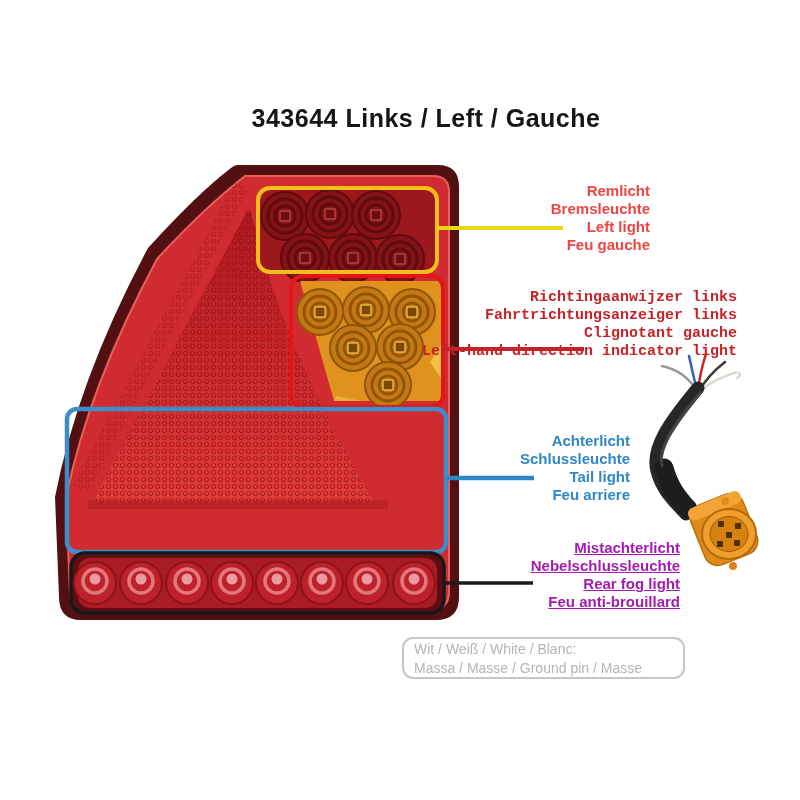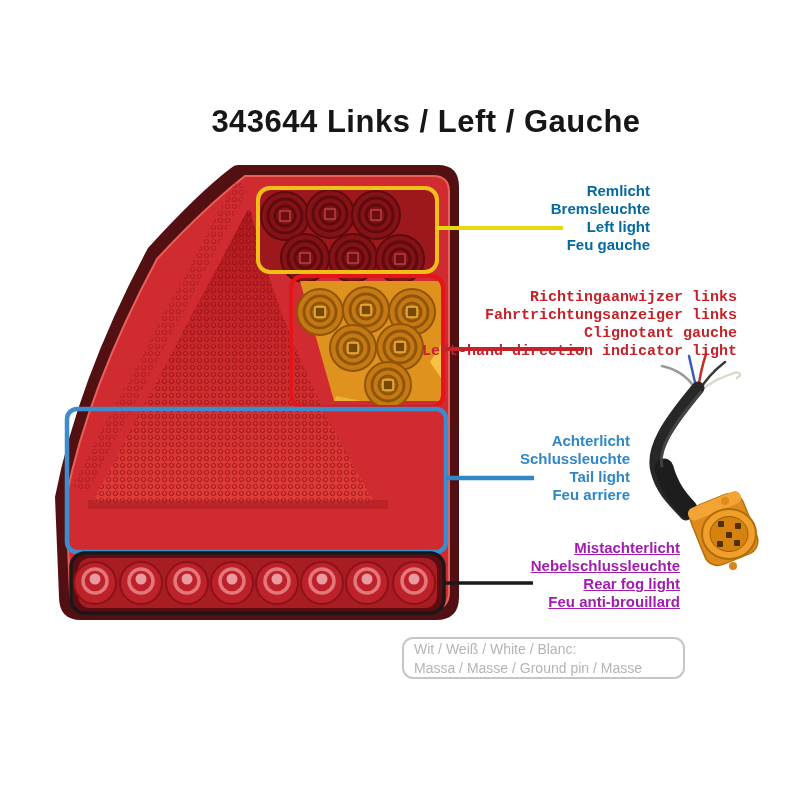--- a/index.html
+++ b/index.html
@@ -1,20 +1,20 @@
 <!DOCTYPE html>
 <html><head>
 <meta charset="utf-8">
 <style>
   html,body{margin:0;padding:0;background:#fff;}
   .stage{position:relative;width:800px;height:800px;background:#ffffff;overflow:hidden;
          font-family:"Liberation Sans", sans-serif;}
   .stage svg{position:absolute;left:0;top:0;}
   .title{position:absolute;top:104px;left:176px;width:500px;text-align:center;
-         font-size:31px;font-weight:bold;color:#161616;letter-spacing:.5px;white-space:nowrap;}
+         font-size:25px;font-weight:bold;color:#161616;letter-spacing:.5px;white-space:nowrap;}
   .ann{position:absolute;text-align:right;font-weight:bold;font-size:15px;line-height:18px;white-space:nowrap;}
   .ann-brake{top:182px;right:150px;}
   .ann-indicator{top:289px;right:63px;font-family:Liberation Mono, monospace;}
   .ann-tail{top:432px;right:170px;}
   .ann-fog{top:539px;right:120px;}
   .ground{position:absolute;left:402px;top:637px;width:283px;height:42px;box-sizing:border-box;
           border:2px solid #c6c6c6;border-radius:11px;padding:1px 0 0 10px;
           font-size:14px;line-height:19px;font-weight:normal;white-space:nowrap;}
 </style>
 </head>
@@ -138,21 +138,21 @@
         <rect x="735" y="523" width="6" height="6" rx="1"></rect>
         <rect x="726" y="532" width="6" height="6" rx="1"></rect>
         <rect x="717" y="541" width="6" height="6" rx="1"></rect>
         <rect x="734" y="540" width="6" height="6" rx="1"></rect>
       </g>
     </g>
   </svg>
 
   <div class="title">343644 Links / Left / Gauche</div>
 
-  <div class="ann ann-brake" style="color: #0369a1;">
+  <div class="ann ann-brake" style="color: #ef4444;">
     <div>Remlicht</div>
     <div>Bremsleuchte</div>
     <div>Left light</div>
     <div>Feu gauche</div>
   </div>
 
   <div class="ann ann-indicator" style="color: rgb(197, 35, 42);">
     <div>Richtingaanwijzer links</div>
     <div>Fahrtrichtungsanzeiger links</div>
     <div>Clignotant gauche</div>

